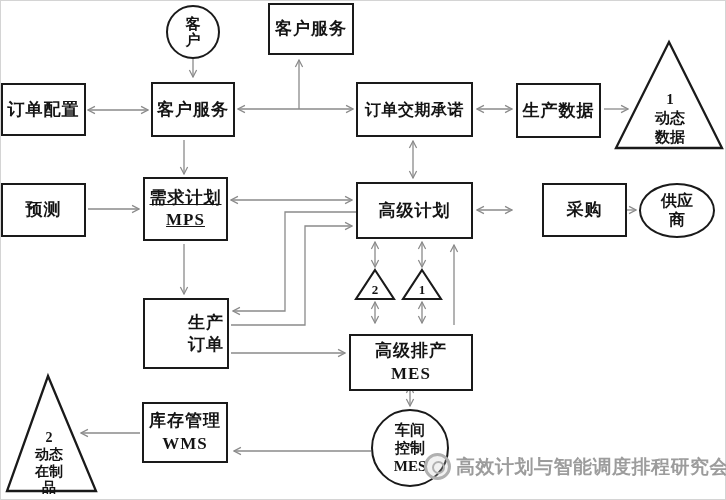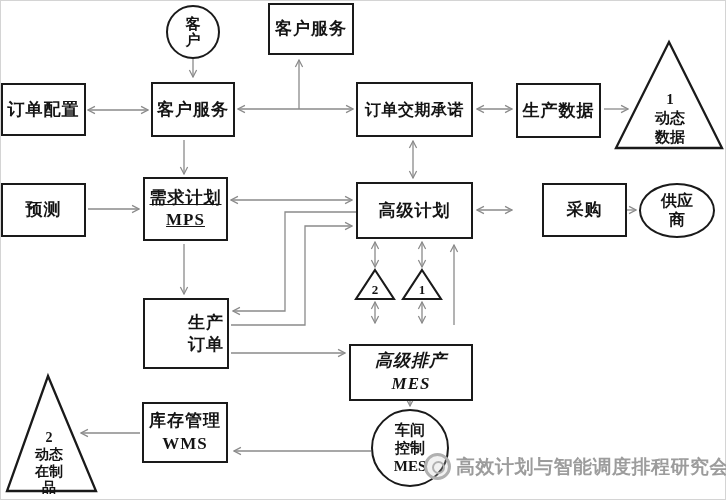--- a/index.html
+++ b/index.html
@@ -130,21 +130,21 @@
 
   <div class="node" style="left:356px;top:182px;width:117px;height:57px;text-align:right;">高级计划</div>
 
   <div class="node" style="left:516px;top:183px;width:85px;height:54px;margin-left:26px;">采购</div>
 
   <div class="node ellipse" style="left:639px;top:183px;width:76px;height:55px;font-size:16px;line-height:1.15;letter-spacing:0;text-align:center;">供应
 商</div>
 
   <div class="node" style="left:143px;top:298px;width:86px;height:71px;padding-left:40px;">生产订单</div>
 
-  <div class="node" style="left:349px;top:344px;width:124px;height:57px;line-height:1.3;font-style:italic;">高级排产
+  <div class="node" style="left:349px;top:334px;width:124px;height:57px;line-height:1.3;">高级排产
 MES</div>
 
   <div class="node" style="left:142px;top:402px;width:86px;height:61px;line-height:1.3;">库存管理
 WMS</div>
 
   <div class="node ellipse" style="left:371px;top:409px;width:78px;height:78px;font-size:15px;line-height:1.2;letter-spacing:0;">车间
 控制
 MES</div>
 
   <div class="tri-label" style="left:631px;top:90px;width:78px;font-size:15px;line-height:1.25;">1

